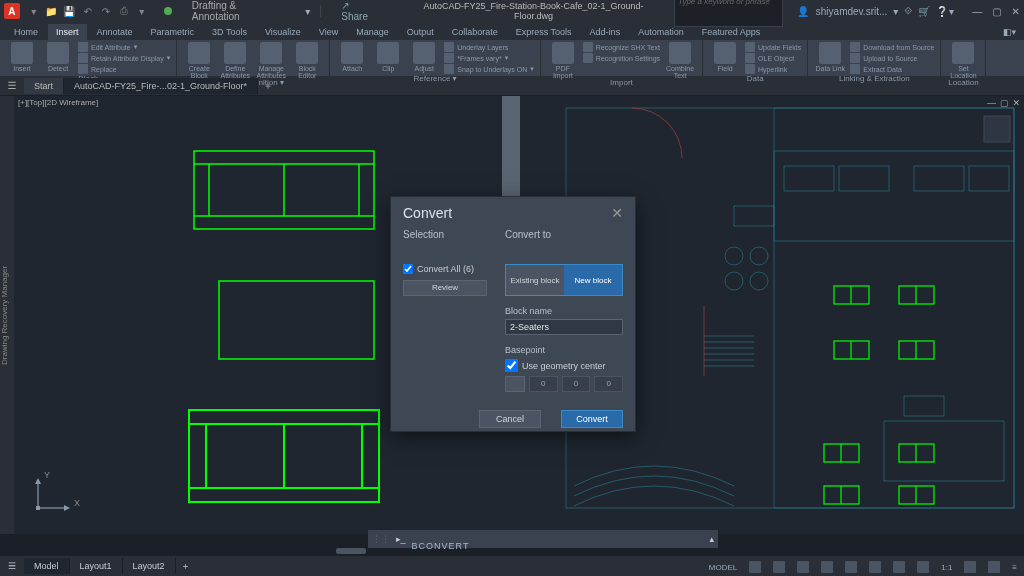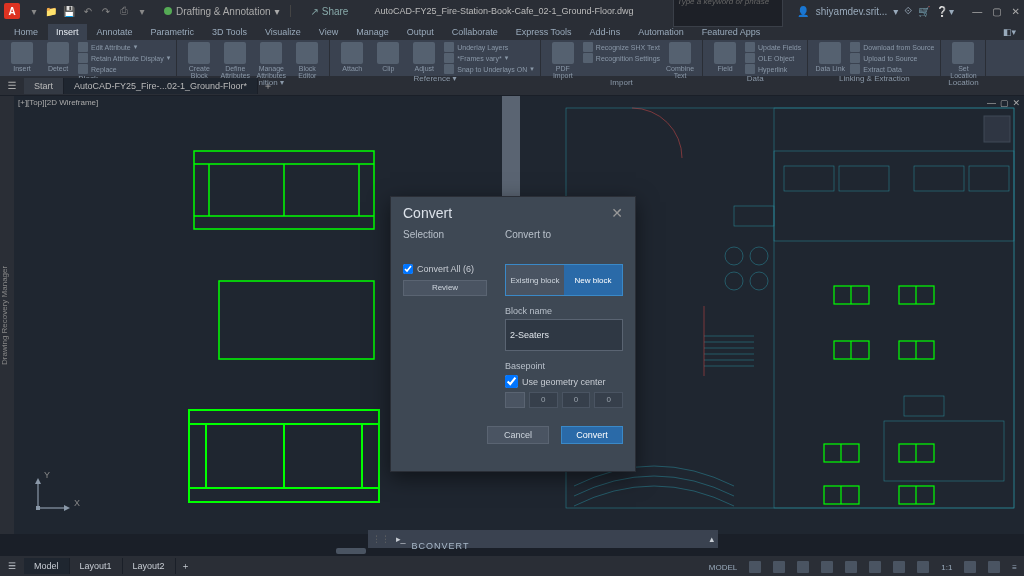--- a/index.html
+++ b/index.html
@@ -3,21 +3,21 @@
 <meta charset="utf-8">
 <style>
 * { margin:0; padding:0; box-sizing:border-box; font-family:"Segoe UI",Arial,sans-serif; }
 body { width:1024px; height:576px; background:#1a1f28; color:#c8cdd4; font-size:10px; overflow:hidden; position:relative; }
 
 
 .titlebar { height:22px; background:#2a2e36; display:flex; align-items:center; padding:0 4px; gap:6px; }
 .titlebar .app-icon { width:16px; height:16px; background:#d32; border-radius:2px; display:flex; align-items:center; justify-content:center; color:#fff; font-weight:bold; }
 .titlebar .qa { display:flex; gap:2px; }
 .titlebar .qa span { width:16px; height:16px; display:flex; align-items:center; justify-content:center; color:#888; }
-.titlebar .workspace { display:flex; align-items:center; gap:4px; color:#aaa; margin-left:8px; }
+.titlebar .workspace { display:flex; align-items:center; gap:20px; color:#aaa; margin-left:8px; }
 .titlebar .ws-dot { width:8px; height:8px; border-radius:50%; background:#5a5; }
 .titlebar .share { margin-left:10px; color:#8aa; }
 .titlebar .filename { flex:0 1 auto; text-align:center; color:#bbb; font-size:9px; margin-left:20px; }
 .titlebar .spacer { flex:1; }
 .titlebar .search-box { width:110px; height:32px; background:#1d2027; border:1px solid #3a3f48; padding:0 3px; font-style:italic; color:#666; font-size:8px; line-height:12px; }
 .titlebar .user { display:flex; align-items:center; gap:6px; margin-left:8px; }
 .titlebar .user span { color:#9ab; }
 .titlebar .wincontrols { display:flex; gap:10px; margin-left:12px; color:#aaa; }
 
 
@@ -62,26 +62,26 @@
 .modal-col { flex:1; }
 .modal-col h4 { font-size:10px; font-weight:normal; color:#b8c0ca; margin-bottom:24px; }
 .chk { display:flex; align-items:center; gap:4px; font-size:9px; margin-bottom:6px; }
 .chk input { width:10px; height:10px; }
 .btn-review { width:84px; height:16px; background:#4a5462; border:1px solid #5a6472; font-size:8px; color:#cfd6de; text-align:center; line-height:14px; cursor:pointer; }
 .toggle { display:flex; border:1px solid #3a89c8; height:32px; font-size:8px; }
 .toggle div { flex:1; display:flex; align-items:center; justify-content:center; cursor:pointer; }
 .toggle .off { background:#4a5462; color:#cfd6de; }
 .toggle .on { background:#2a6aa8; color:#fff; }
 .field-lbl { font-size:9px; color:#b8c0ca; margin-top:10px; margin-bottom:3px; }
-.txtin { width:100%; height:32px; background:#2f3844; border:1px solid #5a6472; color:#dfe4ea; font-size:9px; padding:0 4px; }
+.txtin { width:100%; height:16px; background:#2f3844; border:1px solid #5a6472; color:#dfe4ea; font-size:9px; padding:0 4px; }
 .chk2 { display:flex; align-items:center; gap:4px; font-size:9px; margin-top:4px; }
 .coord-row { display:flex; gap:4px; margin-top:4px; }
 .coord-row .pick { width:20px; height:16px; background:#4a5462; border:1px solid #5a6472; }
 .coord-row .c { flex:1; height:16px; background:#363f4b; border:1px solid #4a5462; text-align:center; line-height:14px; color:#9aa3ad; font-size:8px; }
-.modal-foot { padding:8px 12px 27px; display:flex; justify-content:flex-end; gap:12px; }
+.modal-foot { padding:8px 12px 3px; display:flex; justify-content:flex-end; gap:20px; }
 .modal-foot .b { width:62px; height:18px; font-size:9px; border:1px solid #5a6472; display:flex; align-items:center; justify-content:center; cursor:pointer; }
 .modal-foot .b.cancel { background:#4a5462; color:#cfd6de; }
 .modal-foot .b.convert { background:#2a6aa8; color:#fff; border-color:#3a89c8; }
 
 
 .cmdline { position:absolute; left:368px; bottom:28px; width:350px; height:18px; background:#3a4250; display:flex; align-items:center; gap:6px; padding:0 4px; font-size:9px; }
 .cmdline .grip { color:#666; }
 .cmdline .prompt { color:#a8b8c8; letter-spacing:1px;margin-top:13px; }
 
 

